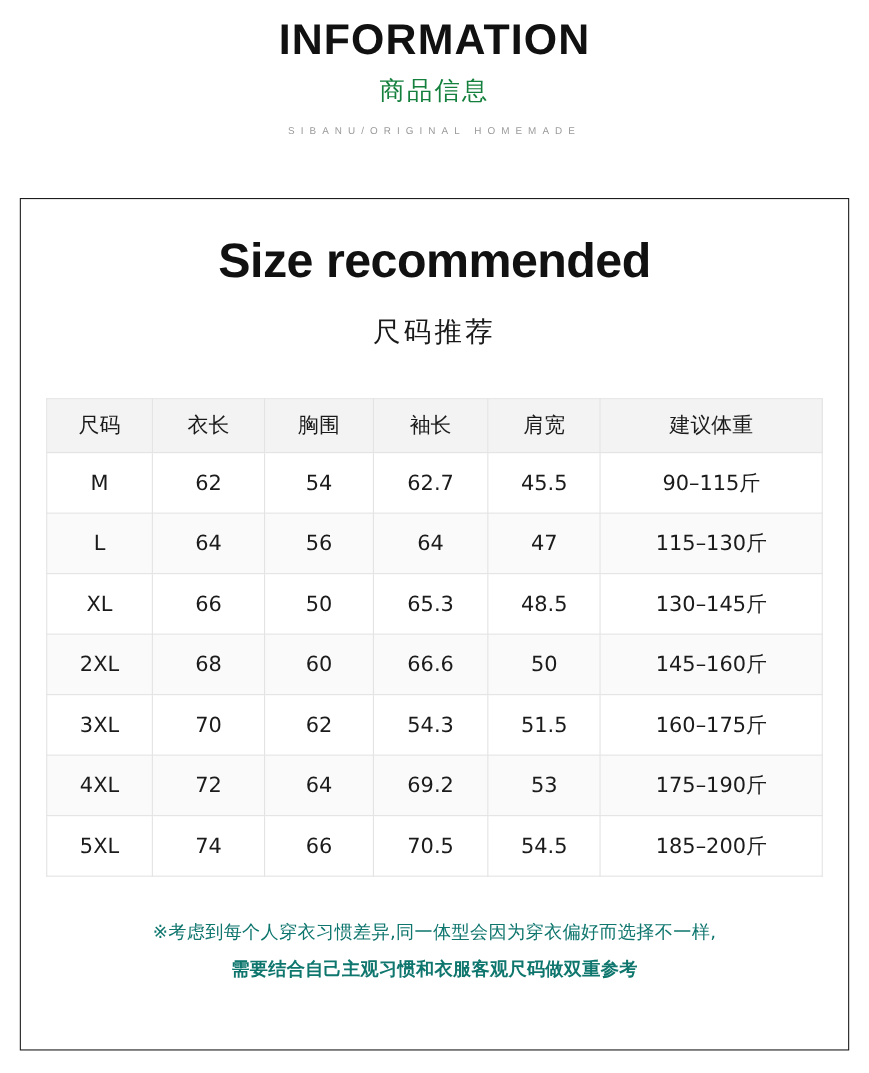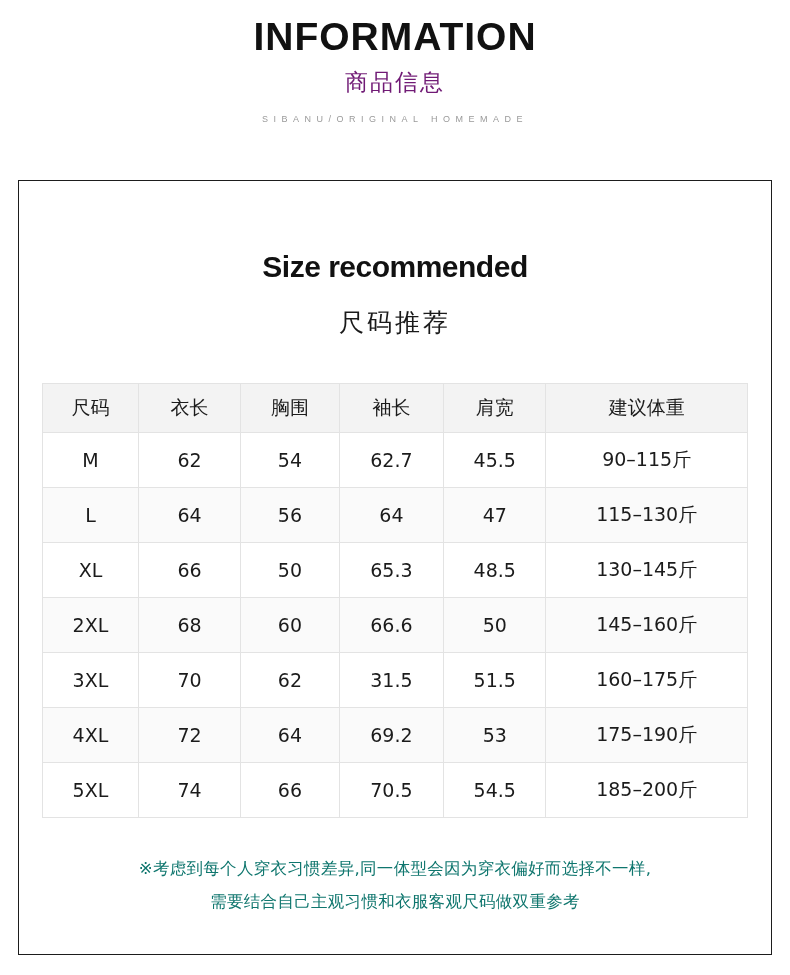--- a/index.html
+++ b/index.html
@@ -30,21 +30,21 @@
     font-family: "Liberation Sans", sans-serif;
     font-weight: bold;
     font-size: 39px;
     letter-spacing: 1px;
     color: #111111;
     line-height: 1.1;
   }
   .header-subtitle {
     font-family: "DejaVu Sans", sans-serif;
     font-size: 23px;
-    color: #701a75;
+    color: #15803d;
     margin-top: 8px;
     letter-spacing: 2px;
   }
   .header-tagline {
     font-family: "Liberation Sans", sans-serif;
     font-size: 9px;
     color: #9a9a9a;
     letter-spacing: 5.5px;
     margin-top: 16px;
   }
@@ -57,23 +57,23 @@
     width: 754px;
     height: 775px;
     border: 1px solid #1d1d1d;
     box-sizing: border-box;
   }
 
   .size-title {
     text-align: center;
     font-family: "Liberation Sans", sans-serif;
     font-weight: bold;
-    font-size: 30px;
+    font-size: 44px;
     color: #111111;
-    margin-top: 69px;
+    margin-top: 32px;
     letter-spacing: -0.5px;
   }
   .size-subtitle {
     text-align: center;
     font-family: Liberation Sans, sans-serif;
     font-size: 25px;
     color: #1a1a1a;
     margin-top: 22px;
     letter-spacing: 3px;
   }
@@ -120,21 +120,21 @@
   .notes {
     margin: 34px 40px 0 40px;
     text-align: center;
     font-family: "DejaVu Sans", sans-serif;
     font-size: 16.5px;
     color: #0f766e;
     line-height: 2.0;
     letter-spacing: 0.3px;
   }
   .notes .line1 { display: block; }
-  .notes .line2 { display: block; }
+  .notes .line2 { display: block; font-weight: bold; }
 </style>
 </head>
 <body>
 
 <div class="page">
 
   <div class="header">
     <div class="header-title">INFORMATION</div>
     <div class="header-subtitle">商品信息</div>
     <div class="header-tagline">SIBANU/ORIGINAL  HOMEMADE</div>
@@ -195,21 +195,21 @@
             <td>68</td>
             <td>60</td>
             <td>66.6</td>
             <td>50</td>
             <td>145–160斤</td>
           </tr>
           <tr>
             <td>3XL</td>
             <td>70</td>
             <td>62</td>
-            <td>31.5</td>
+            <td>54.3</td>
             <td>51.5</td>
             <td>160–175斤</td>
           </tr>
           <tr>
             <td>4XL</td>
             <td>72</td>
             <td>64</td>
             <td>69.2</td>
             <td>53</td>
             <td>175–190斤</td>

